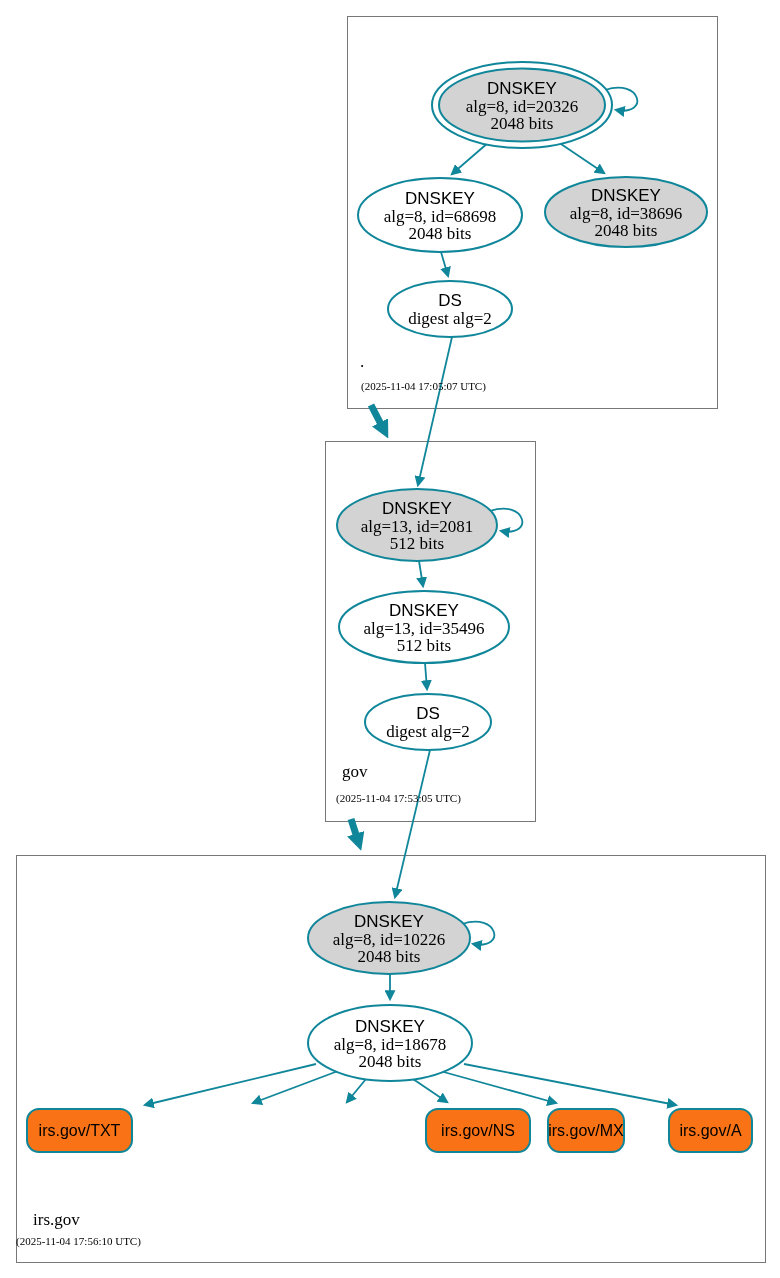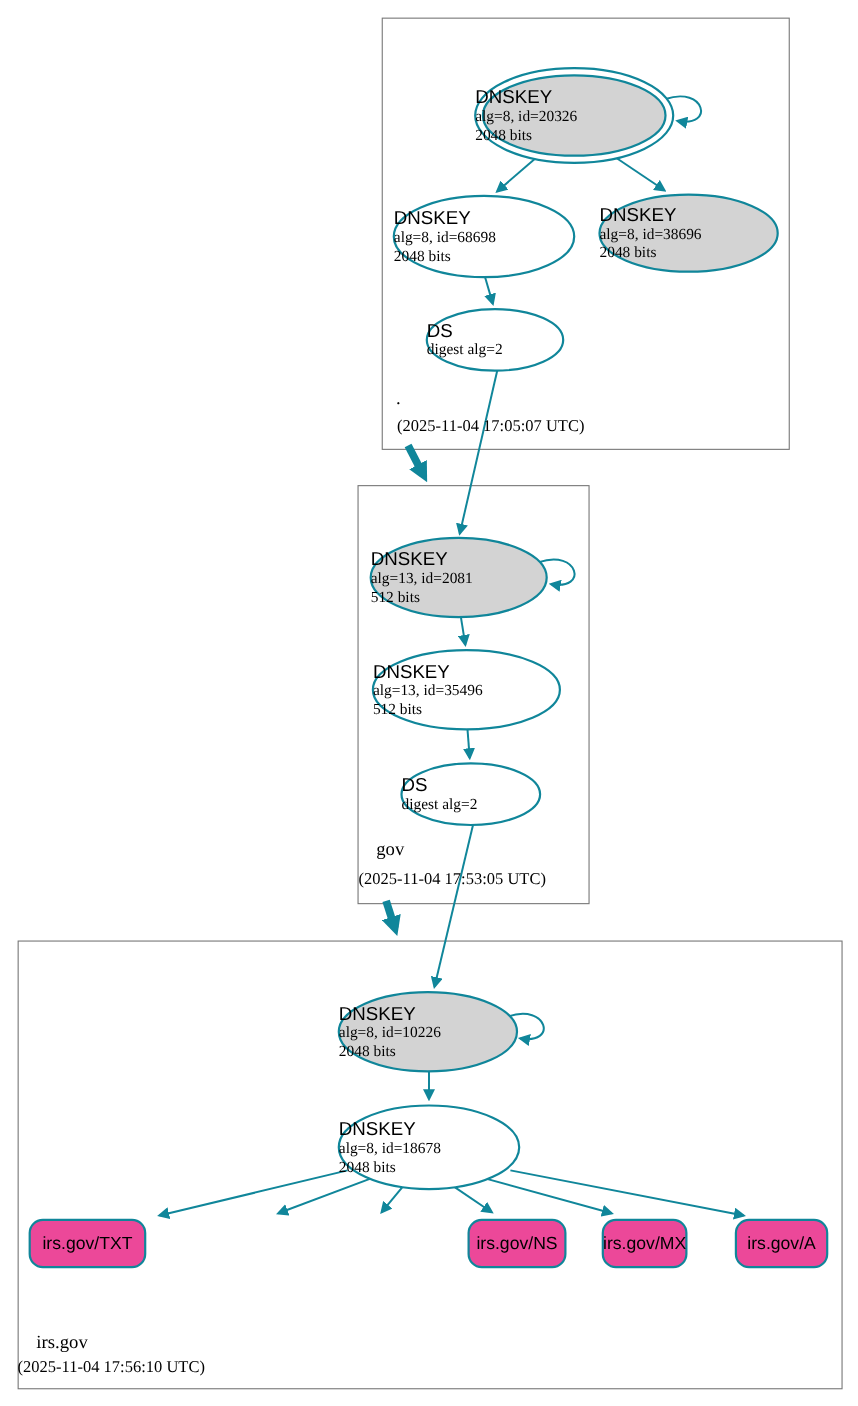--- a/index.html
+++ b/index.html
@@ -1,28 +1,28 @@
 <!DOCTYPE html>
 <html><head>
 <meta charset="utf-8">
 <style>
   html,body{margin:0;padding:0;background:#ffffff;}
   .canvas{position:relative;width:780px;height:1278px;background:#ffffff;overflow:hidden;
           font-family:"Liberation Serif", serif;color:#000;}
   .canvas svg{position:absolute;left:0;top:0;}
-  .node-label{position:absolute;display:flex;flex-direction:column;align-items:flex-start;
+  .node-label{position:absolute;display:flex;flex-direction:column;align-items:center;
               justify-content:center;text-align:center;pointer-events:none;}
   .nl-title{font-family:"Liberation Sans", sans-serif;font-size:17px;line-height:19px;}
-  .nl-detail{font-family:"Liberation Serif", serif;font-size:14px;line-height:17px;}
+  .nl-detail{font-family:"Liberation Serif", serif;font-size:17px;line-height:17px;}
   .record-box{position:absolute;top:1108px;height:45px;box-sizing:border-box;
-              border:2px solid #10869A;border-radius:13px;background:#ec4899;
+              border:2px solid #10869A;border-radius:13px;background:#f97316;
               display:flex;align-items:center;justify-content:center;
               font-family:"Liberation Sans", sans-serif;font-size:16px;}
   .zone-name{position:absolute;font-size:17px;}
-  .zone-ts{position:absolute;font-size:15px;}
+  .zone-ts{position:absolute;font-size:11px;}
 </style>
 </head>
 <body>
 
 <div class="canvas">
 
   <svg width="780" height="1278" viewBox="0 0 780 1278">
     <defs>
       <marker id="ah" markerUnits="userSpaceOnUse" markerWidth="11" markerHeight="11" viewBox="0 0 10 10" refX="8" refY="5" orient="auto">
         <path d="M0,0 L10,5 L0,10 z" fill="#10869A"></path>
@@ -113,24 +113,24 @@
     <div class="nl-detail">alg=8, id=10226</div>
     <div class="nl-detail">2048 bits</div>
   </div>
   <div class="node-label" style="left:308px;top:1005px;width:164px;height:76px">
     <div class="nl-title">DNSKEY</div>
     <div class="nl-detail">alg=8, id=18678</div>
     <div class="nl-detail">2048 bits</div>
   </div>
 
   <div class="record-box" style="left:26px;width:107px">irs.gov/TXT</div>
-  <div class="record-box" style="left:425px;width:90px">irs.gov/NS</div>
+  <div class="record-box" style="left:425px;width:106px">irs.gov/NS</div>
   <div class="record-box" style="left:547px;width:78px">irs.gov/MX</div>
   <div class="record-box" style="left:668px;width:85px">irs.gov/A</div>
 
   <div class="zone-name" style="left:360px;top:352px">.</div>
   <div class="zone-ts" style="left:361px;top:380px">(2025-11-04 17:05:07 UTC)</div>
   <div class="zone-name" style="left:342px;top:762px">gov</div>
-  <div class="zone-ts" style="left:326px;top:792px">(2025-11-04 17:53:05 UTC)</div>
+  <div class="zone-ts" style="left:336px;top:792px">(2025-11-04 17:53:05 UTC)</div>
   <div class="zone-name" style="left:33px;top:1210px">irs.gov</div>
   <div class="zone-ts" style="left:16px;top:1235px">(2025-11-04 17:56:10 UTC)</div>
 
 </div>
 
 </body></html>

